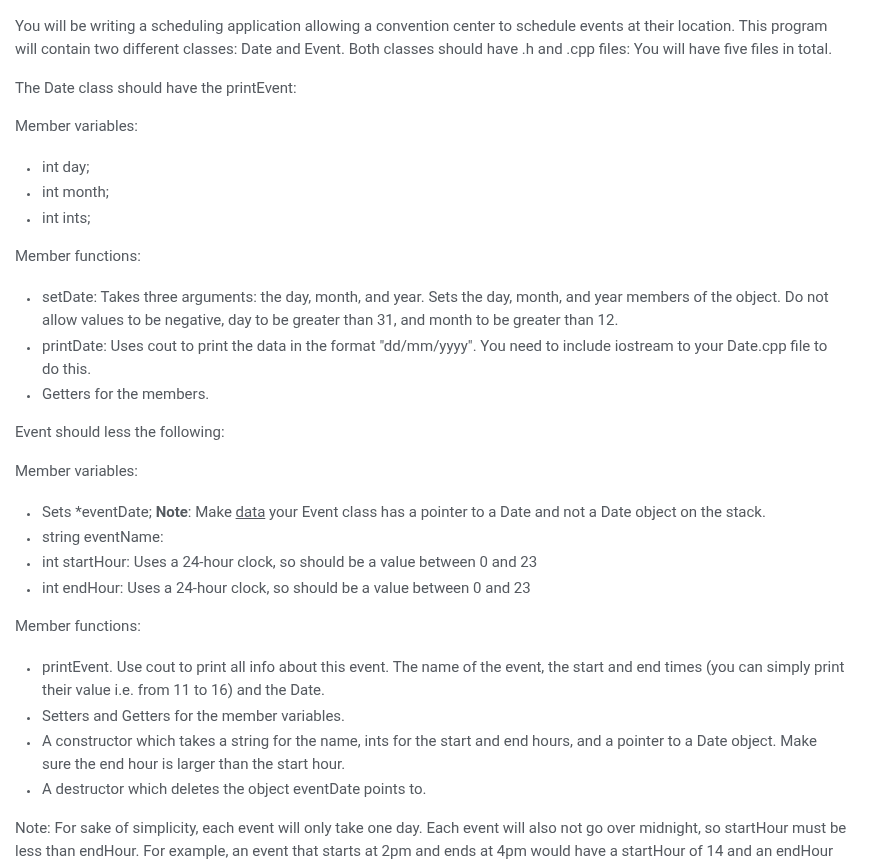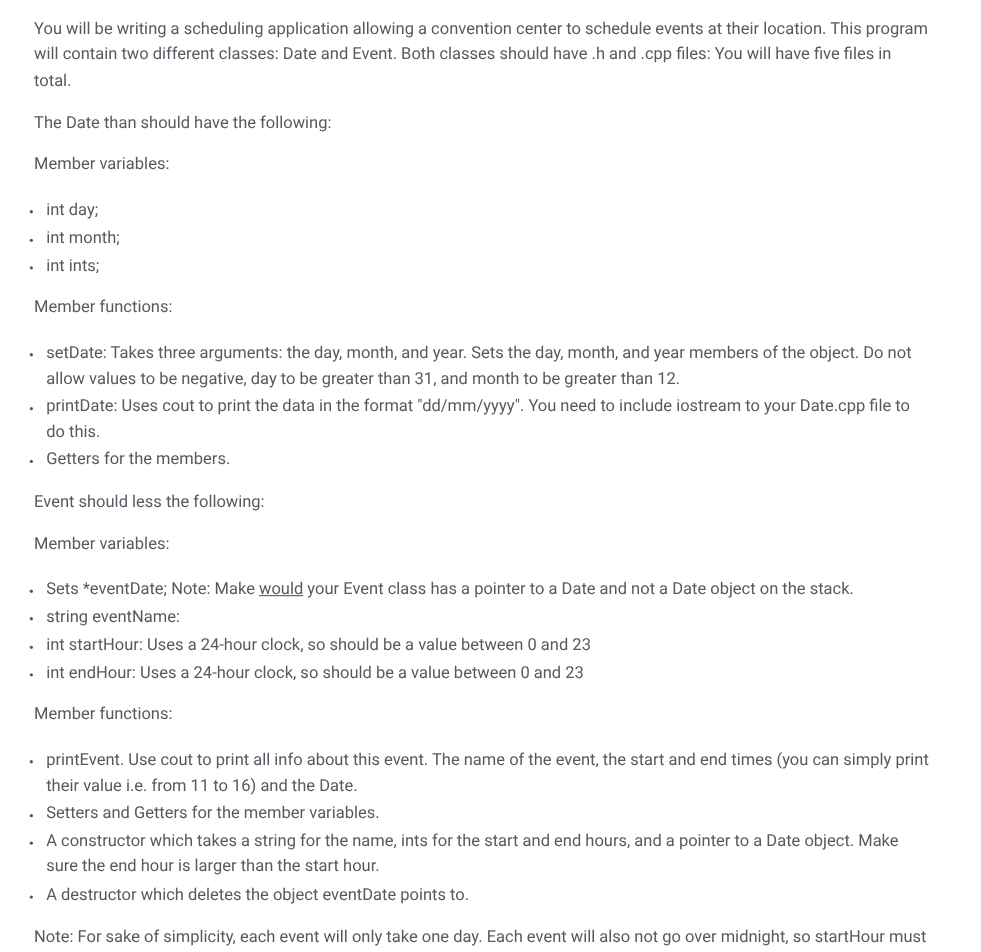--- a/index.html
+++ b/index.html
@@ -7,47 +7,47 @@
     padding: 15px 15px 15px 15px;
     font-family: -apple-system, BlinkMacSystemFont, "Segoe UI", Roboto, "Helvetica Neue", Arial, sans-serif;
     font-size: 15px;
     line-height: 1.55;
     color: #555a60;
     background: #ffffff;
     width: 862px;
     box-sizing: border-box;
   }
   p {
-    margin: 0 0 15px 16px;
+    margin: 0 0 15px 0;
   }
   ul {
     margin: 18px 0 15px 0;
     padding-left: 25px;
   }
   li {
     margin-bottom: 2px;
     padding-left: 2px;
   }
   li::marker {
     font-size: 11px;
   }
   .underline {
     text-decoration: underline;
   }
   strong {
-    font-weight: 400;
+    font-weight: 700;
     text-align: center;
   }
 </style>
 </head>
 <body>
 
 <p>You will be writing a scheduling application allowing a convention center to schedule events at their location. This program will contain two different classes: Date and Event. Both classes should have .h and .cpp files: You will have five files in total.</p>
 
-<p>The Date than should have the following:</p>
+<p>The Date class should have the printEvent:</p>
 
 <p>Member variables:</p>
 
 <ul>
   <li>int day;</li>
   <li>int month;</li>
   <li>int ints;</li>
 </ul>
 
 <p>Member functions:</p>
@@ -56,21 +56,21 @@
   <li>setDate: Takes three arguments: the day, month, and year. Sets the day, month, and year members of the object. Do not allow values to be negative, day to be greater than 31, and month to be greater than 12.</li>
   <li>printDate: Uses cout to print the data in the format "dd/mm/yyyy". You need to include iostream to your Date.cpp file to do this.</li>
   <li>Getters for the members.</li>
 </ul>
 
 <p>Event should less the following:</p>
 
 <p>Member variables:</p>
 
 <ul>
-  <li><span>Sets *eventDate; </span><strong>Note</strong><span>: Make </span><span class="underline">would</span><span> your Event class has a pointer to a Date and not a Date object on the stack.</span></li>
+  <li><span>Sets *eventDate; </span><strong>Note</strong><span>: Make </span><span class="underline">data</span><span> your Event class has a pointer to a Date and not a Date object on the stack.</span></li>
   <li>string eventName:</li>
   <li>int startHour: Uses a 24-hour clock, so should be a value between 0 and 23</li>
   <li>int endHour: Uses a 24-hour clock, so should be a value between 0 and 23</li>
 </ul>
 
 <p>Member functions:</p>
 
 <ul>
   <li>printEvent. Use cout to print all info about this event. The name of the event, the start and end times (you can simply print their value i.e. from 11 to 16) and the Date.</li>
   <li>Setters and Getters for the member variables.</li>

